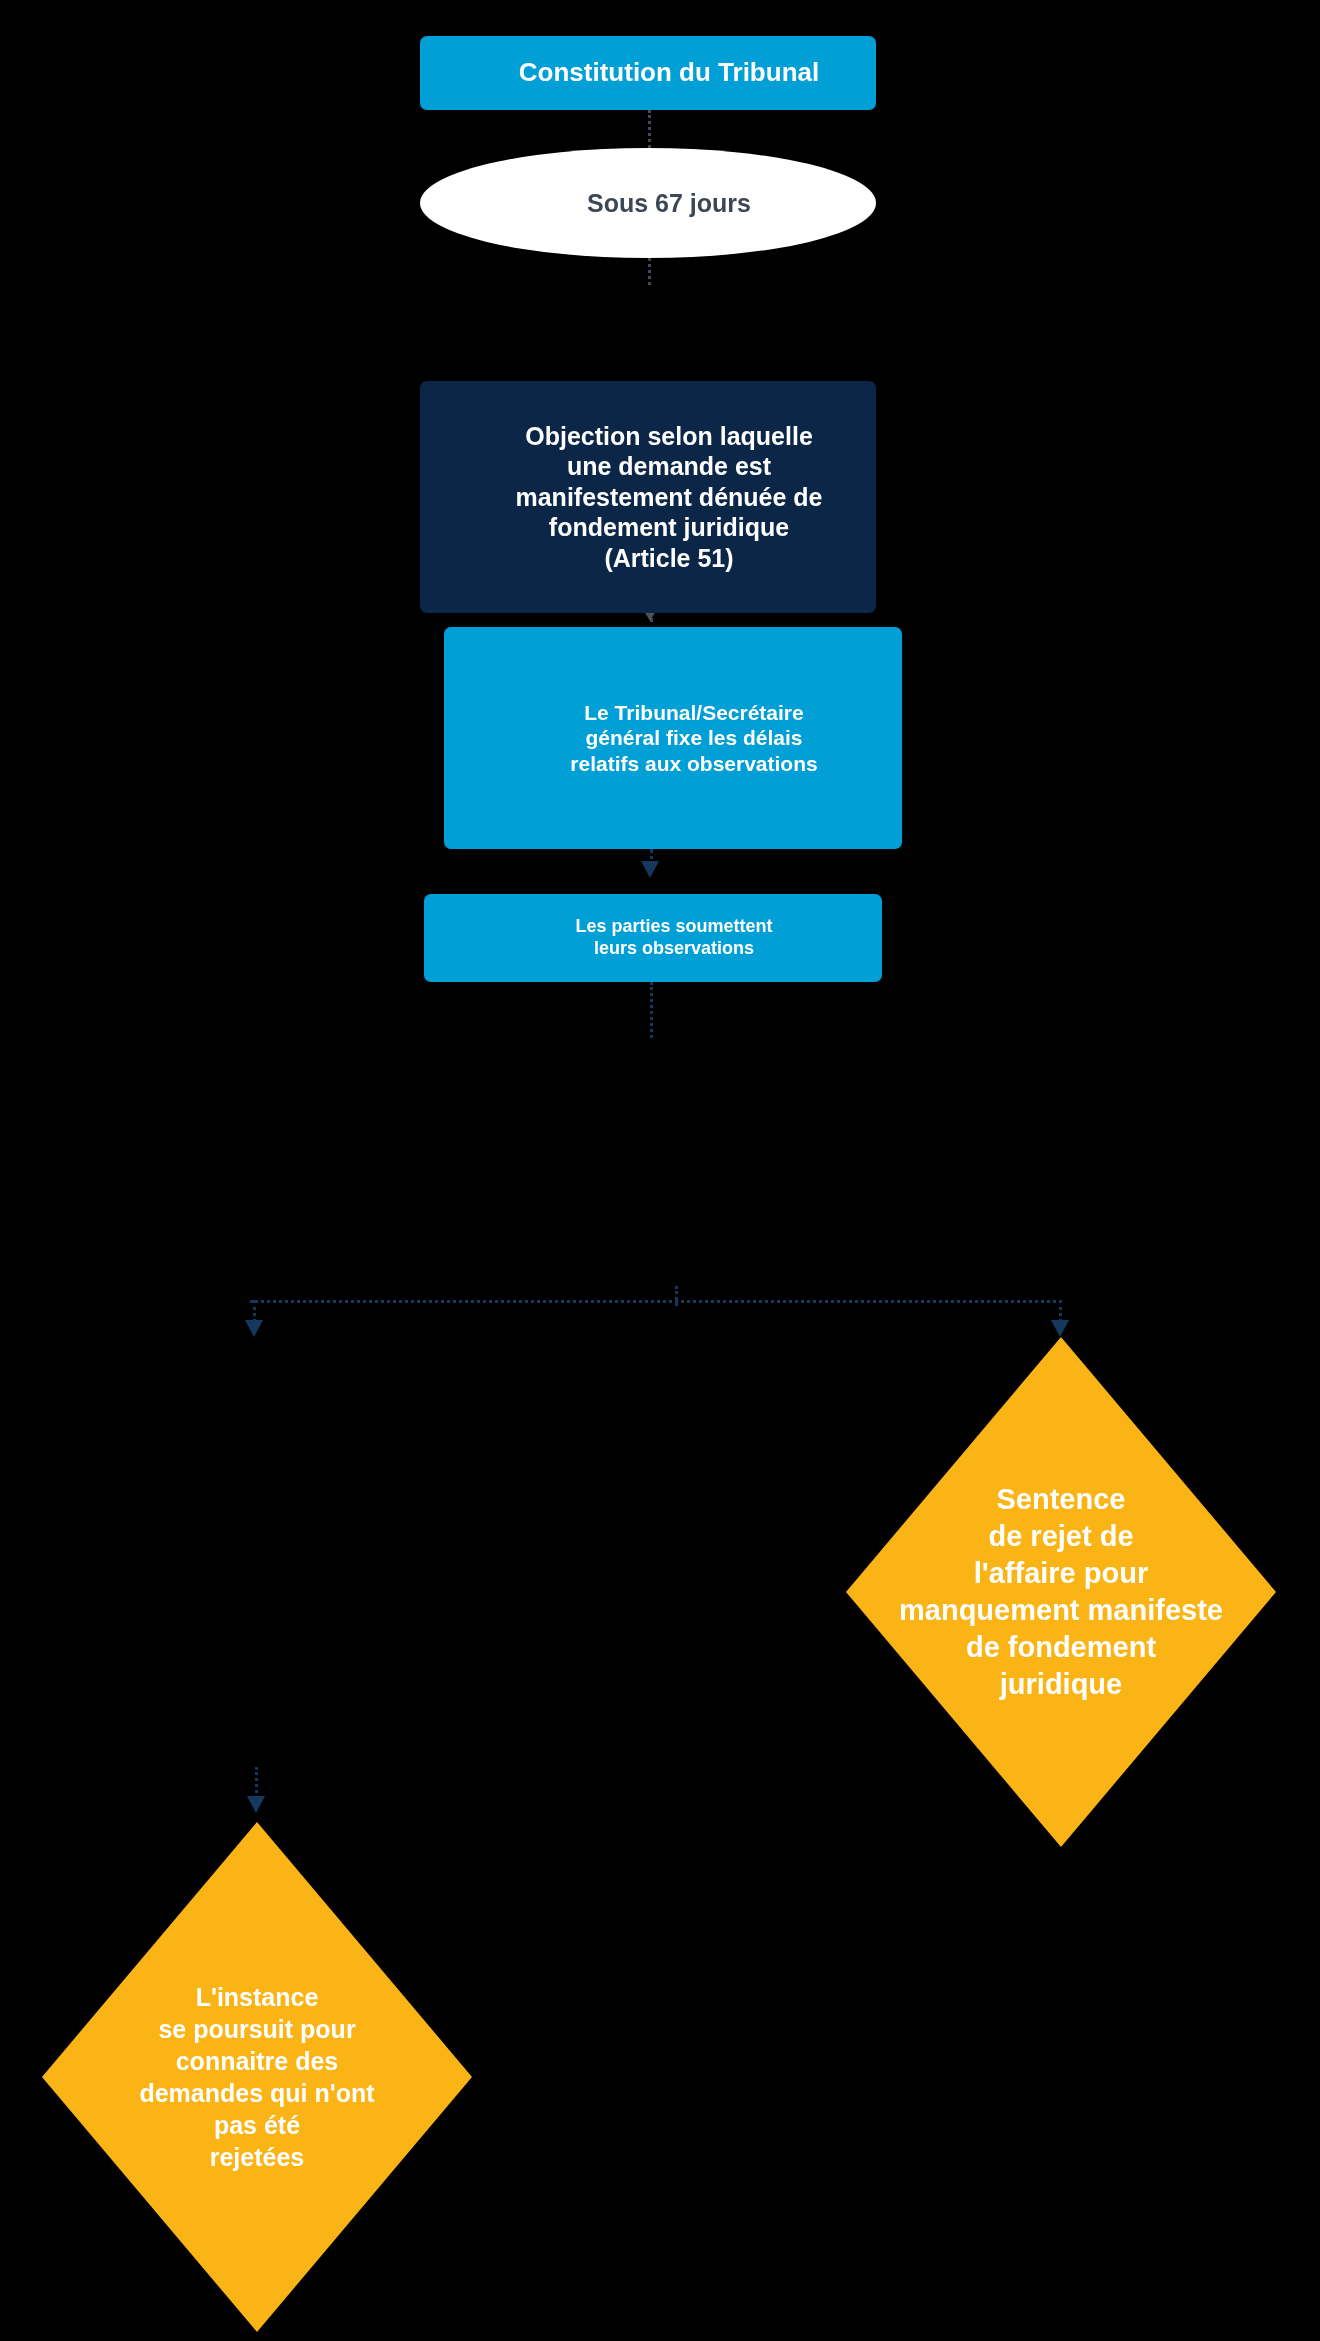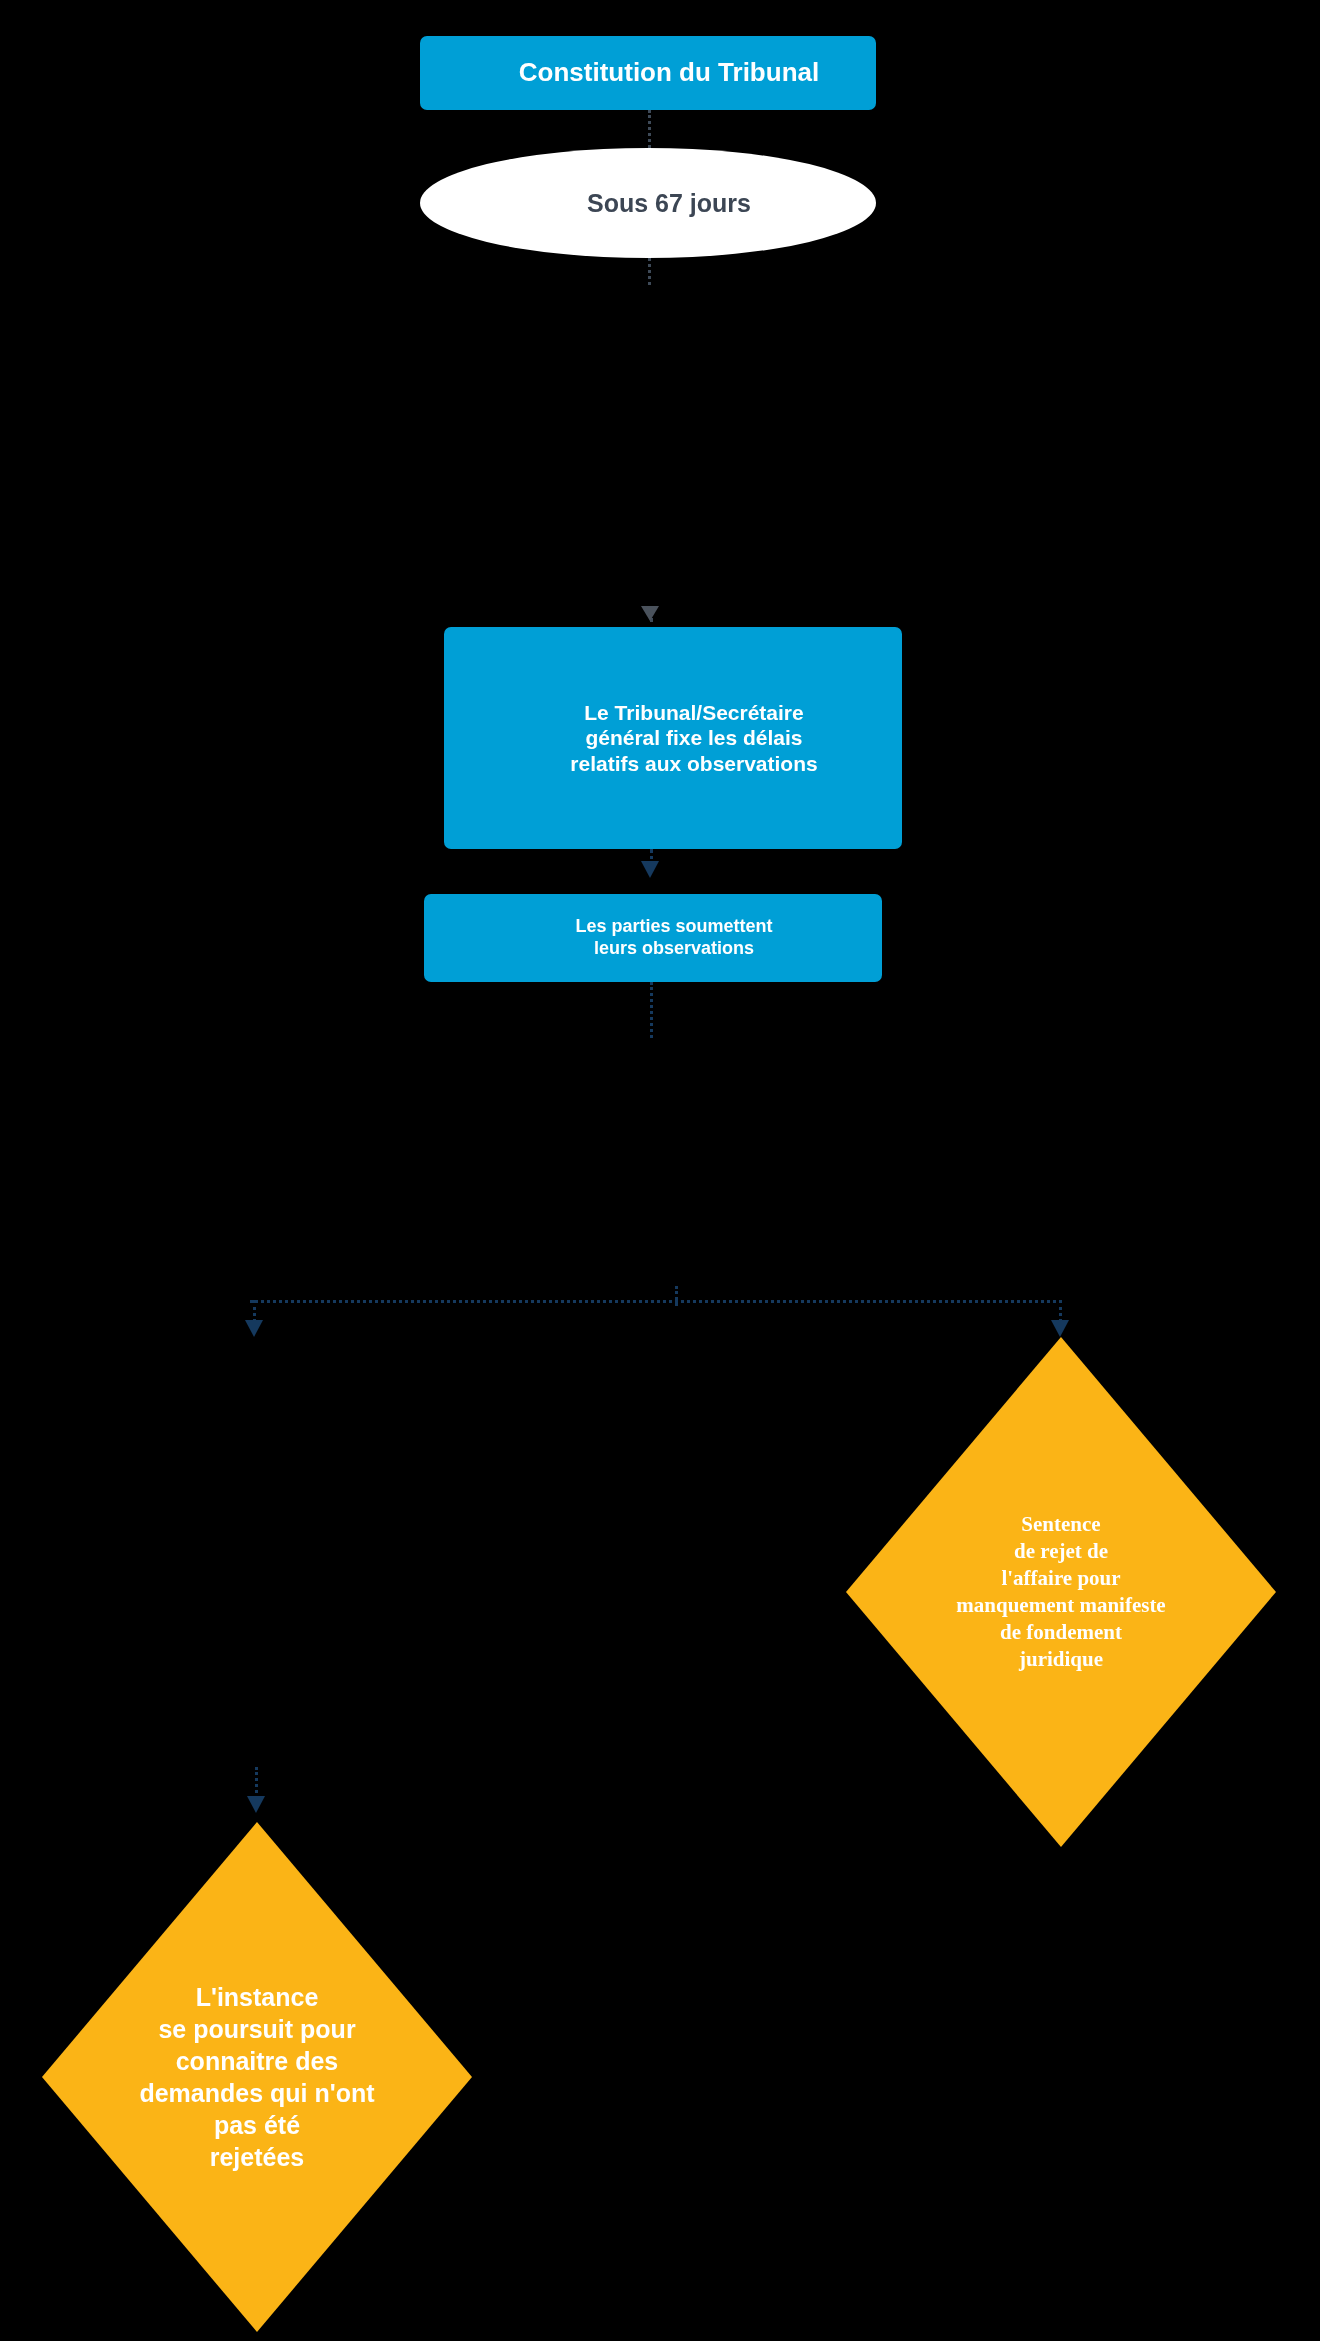--- a/index.html
+++ b/index.html
@@ -112,20 +112,27 @@
   <div class="node box box-blue" style="left:420px; top:36px; width:456px; height:74px; font-size:26px;">
     <span>Constitution du Tribunal</span>
   </div>
 
   <div class="node ellipse" style="left:420px; top:148px; width:456px; height:110px; font-size:25px;">
     <span>Sous 67 jours</span>
   </div>
 
   <div class="conn-v" style="left:648px; top:245px; height:40px;"></div>
 
+  <div class="node box box-navy" style="left:420px; top:381px; width:456px; height:232px; font-size:25px;">
+    <span>Objection selon laquelle
+une demande est
+manifestement dénuée de
+fondement juridique
+(Article 51)</span>
+  </div>
 
   <div class="conn-v" style="left:650px; top:610px; height:12px;"></div>
   <div class="arrow gray" style="left:641px; top:606px;"></div>
 
   <div class="node box box-blue" style="left:444px; top:627px; width:458px; height:222px; font-size:21px;">
     <span>Le Tribunal/Secrétaire
 général fixe les délais
 relatifs aux observations</span>
   </div>
 
@@ -145,21 +152,21 @@
 
   <div class="conn-v navy" style="left:253px; top:1300px; height:28px;"></div>
   <div class="arrow navy" style="left:245px; top:1320px;"></div>
 
   <div class="conn-v navy" style="left:1059px; top:1300px; height:28px;"></div>
   <div class="arrow navy" style="left:1051px; top:1320px;"></div>
 
 
   <div class="diamond-wrap" style="left:846px; top:1337px; width:430px; height:510px;">
     <div class="diamond-shape"></div>
-    <div class="diamond-label" style="font-size:21px;font-family:Liberation Serif, serif;">
+    <div class="diamond-label" style="font-size:29px;">
       <span>Sentence
 de rejet de
 l'affaire pour
 manquement manifeste
 de fondement
 juridique</span>
     </div>
   </div>
 
   <div class="conn-v navy" style="left:255px; top:1767px; height:32px;"></div>

